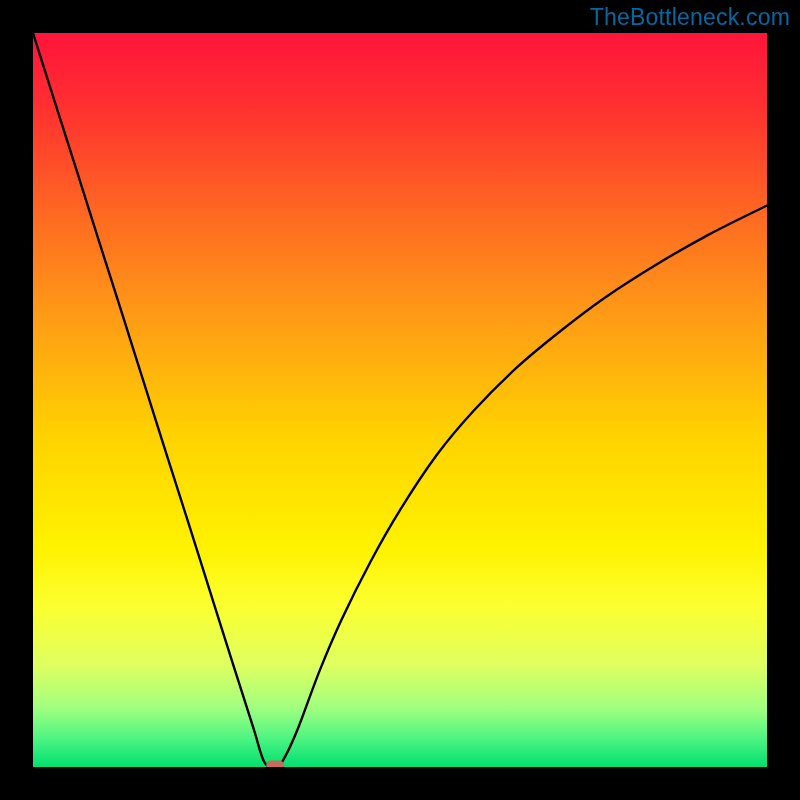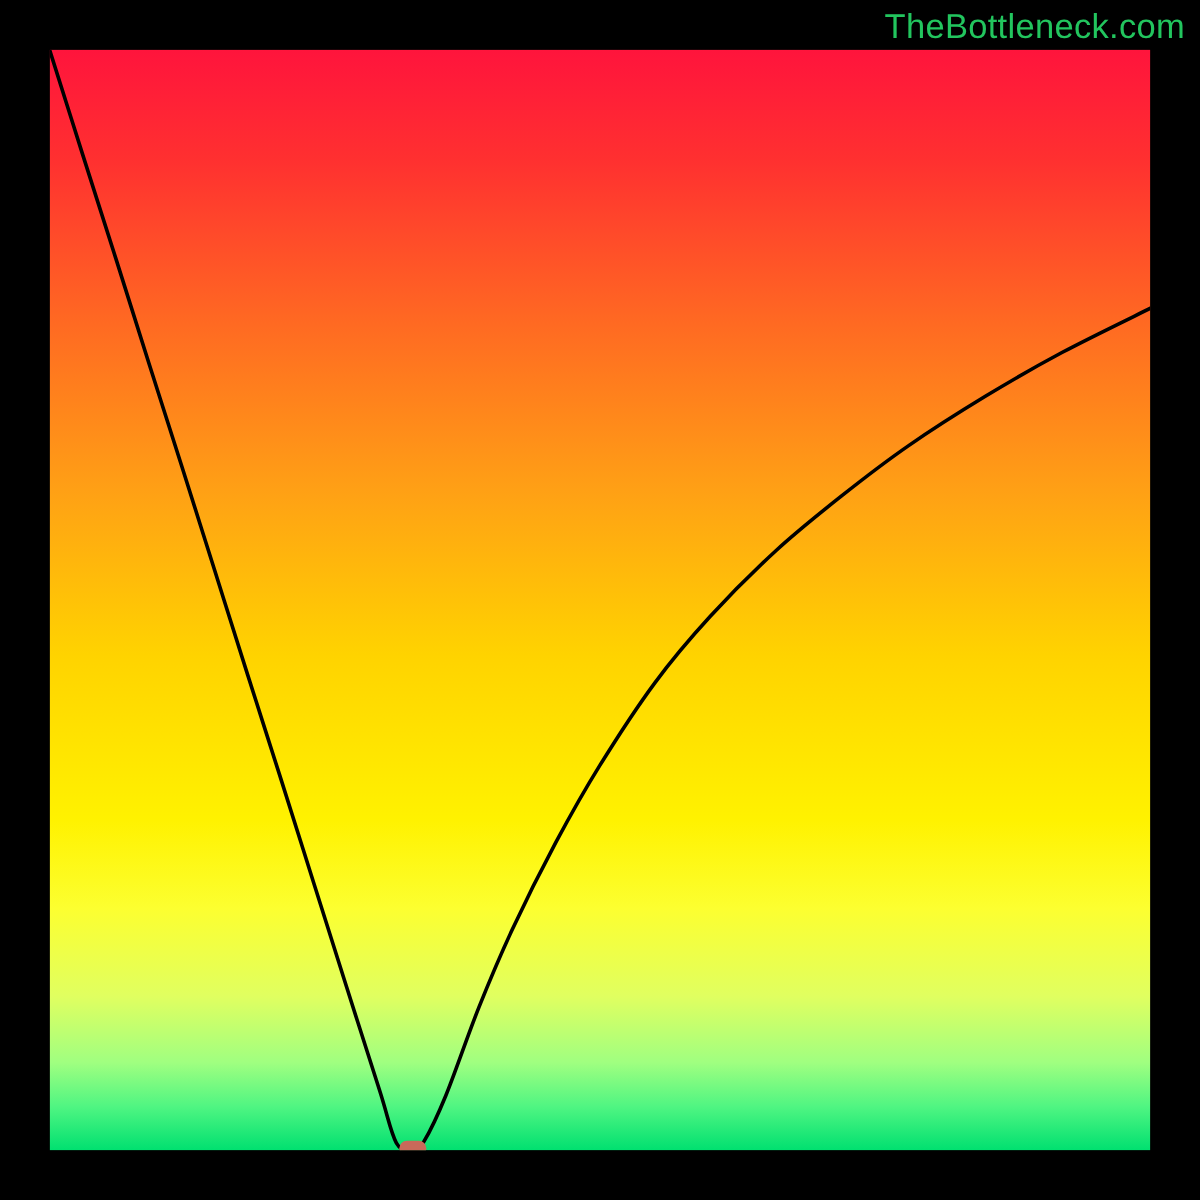--- a/index.html
+++ b/index.html
@@ -29,21 +29,21 @@
   }
   .plot-area svg {
     display: block;
     width: 734px;
     height: 734px;
   }
   .watermark {
     position: absolute;
     top: 4px;
     right: 10px;
-    color: #22c55e;
+    color: #0369a1;
     font-size: 23px;
     font-weight: 400;
     letter-spacing: 0.2px;
     user-select: none;
   }
 </style>
 </head>
 <body>
 
 <div class="frame">

